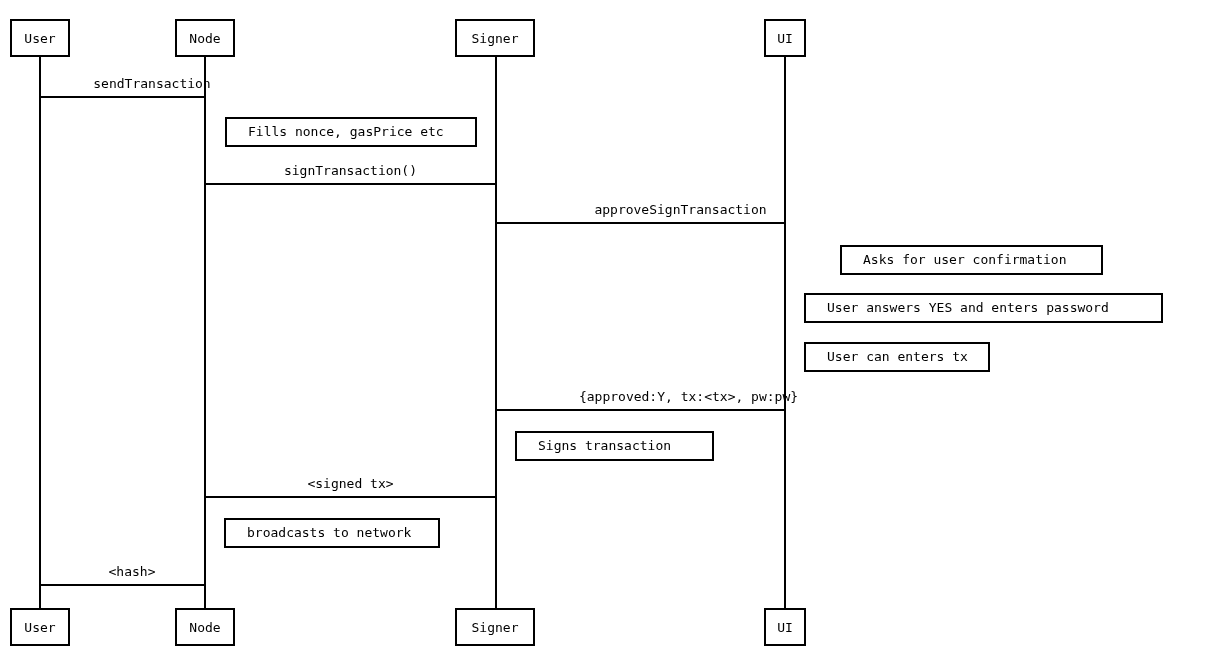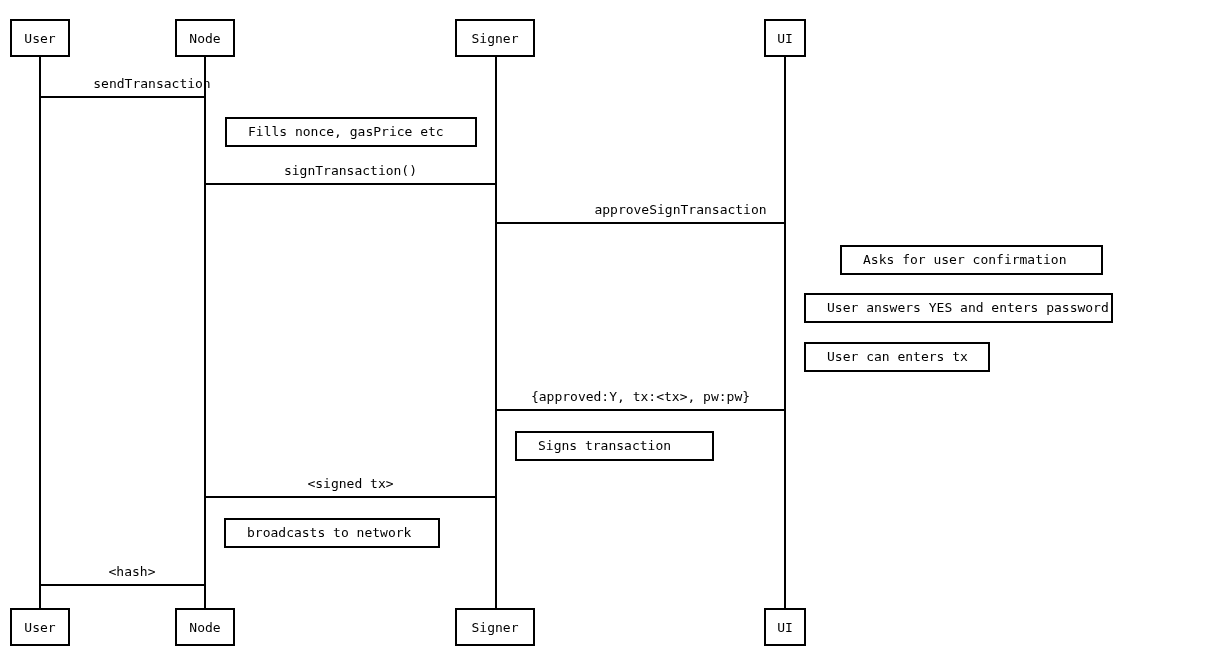--- a/index.html
+++ b/index.html
@@ -89,24 +89,24 @@
 
   <div class="note" style="left:225px; top:117px; width:252px;">Fills nonce, gasPrice etc</div>
 
   <div class="msg-label" style="left:205px; top:161px; width:291px;">signTransaction()</div>
   <div class="msg-line" style="left:205px; top:183px; width:291px;"></div>
 
   <div class="msg-label" style="left:496px; top:200px; width:289px;padding-left:40px;">approveSignTransaction</div>
   <div class="msg-line" style="left:496px; top:222px; width:289px;"></div>
 
   <div class="note" style="left:804px; top:245px; width:263px;margin-left:36px;">Asks for user confirmation</div>
-  <div class="note" style="left:804px; top:293px; width:309px;">User answers YES and enters password</div>
+  <div class="note" style="left:804px; top:293px; width:359px;">User answers YES and enters password</div>
   <div class="note" style="left:804px; top:342px; width:186px;">User can enters tx</div>
 
-  <div class="msg-label" style="left:496px; top:387px; width:289px;">{approved:Y, tx:&lt;tx&gt;, pw:pw}</div>
+  <div class="msg-label" style="left:496px; top:387px; width:289px;padding-left:48px;">{approved:Y, tx:&lt;tx&gt;, pw:pw}</div>
   <div class="msg-line" style="left:496px; top:409px; width:289px;"></div>
 
   <div class="note" style="left:515px; top:431px; width:199px;">Signs transaction</div>
 
   <div class="msg-label" style="left:205px; top:474px; width:291px;">&lt;signed tx&gt;</div>
   <div class="msg-line" style="left:205px; top:496px; width:291px;"></div>
 
   <div class="note" style="left:224px; top:518px; width:216px;">broadcasts to network</div>
 
   <div class="msg-label" style="left:40px; top:562px; width:184px;">&lt;hash&gt;</div>

